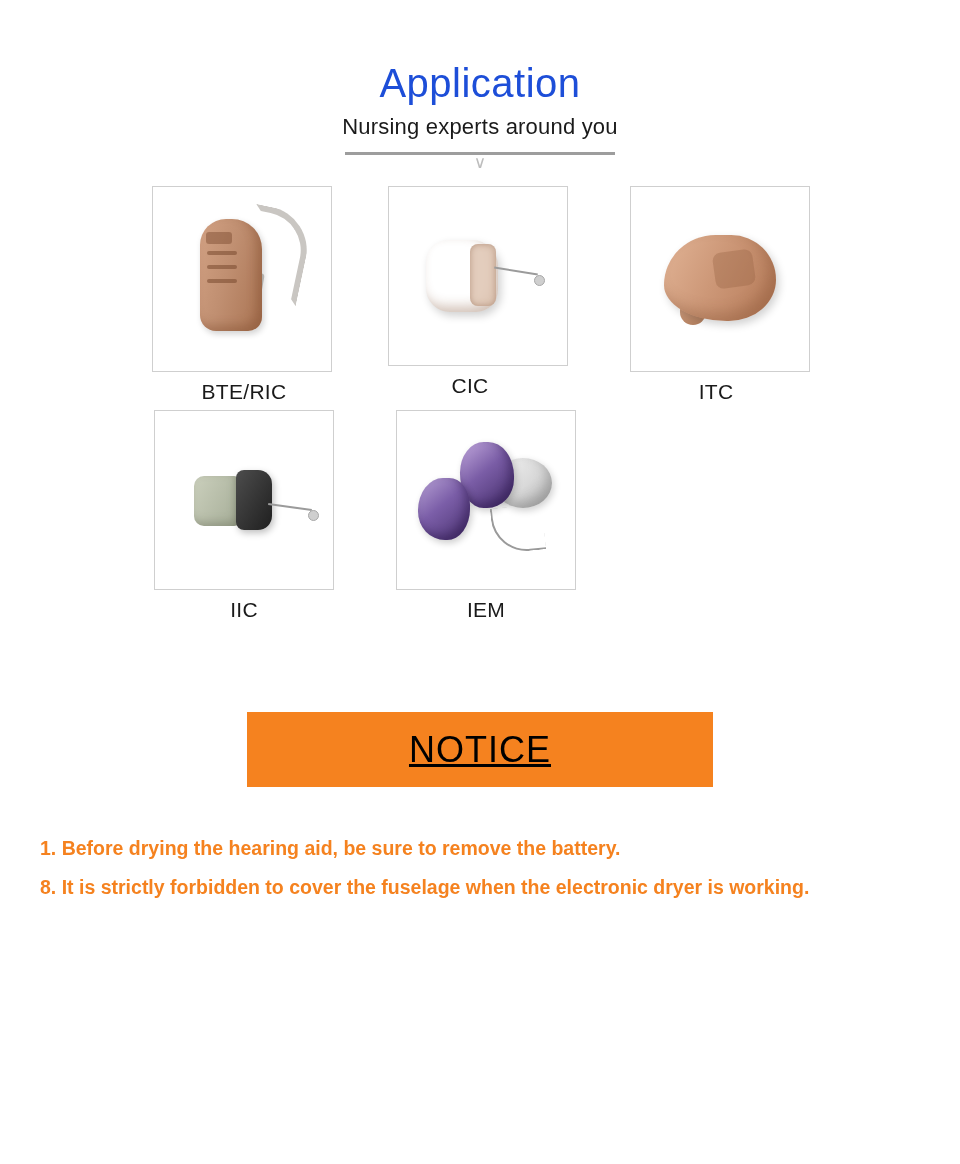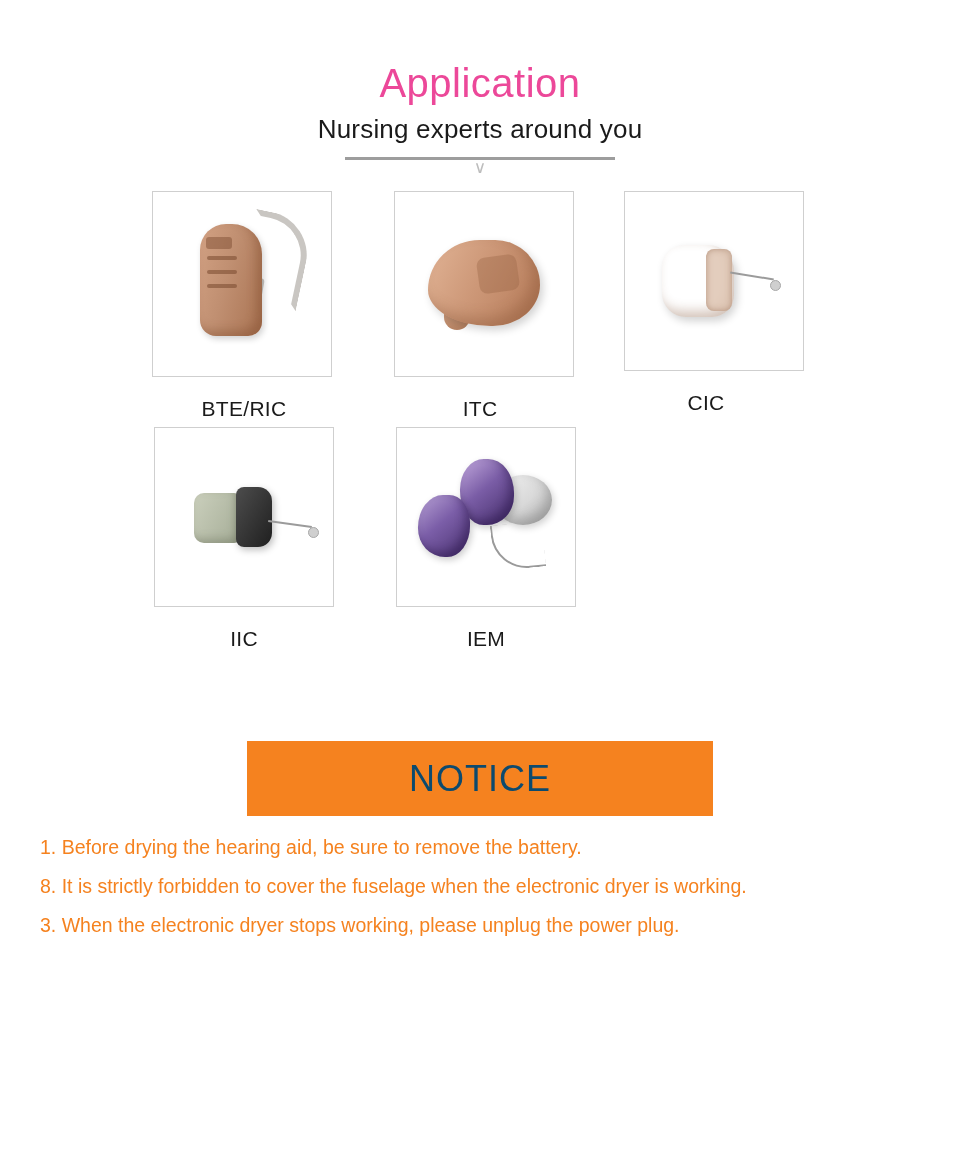--- a/index.html
+++ b/index.html
@@ -18,26 +18,26 @@
 
   
   .header {
     padding-top: 62px;
     text-align: center;
   }
   .title {
     font-size: 40px;
     font-weight: 400;
     line-height: 1.05;
-    color: #ec4899;
+    color: #1d4ed8;
     letter-spacing: 0.5px;
     text-align: center;
   }
   .subtitle {
-    font-size: 26px;
+    font-size: 22px;
     font-weight: 400;
     color: #1a1a1a;
     margin-top: 10px;
     letter-spacing: 0.2px;
   }
   .rule {
     width: 270px;
     height: 3px;
     background: #9d9d9d;
     margin: 12px auto 0 auto;
@@ -60,21 +60,20 @@
     margin: 18px auto 0 auto;
     display: grid;
     grid-template-columns: repeat(3, 1fr);
     row-gap: 6px;
     column-gap: 28px;
   }
   .cell {
     display: flex;
     flex-direction: column;
     align-items: center;
-    gap: 12px;
   }
   .frame {
     width: 180px;
     height: 186px;
     border: 1px solid #cfcfcf;
     background: #fff;
     display: flex;
     align-items: center;
     justify-content: center;
     box-sizing: border-box;
@@ -99,32 +98,34 @@
   
   .notice-wrap {
     margin-top: 90px;
     display: flex;
     justify-content: center;
   }
   .notice {
     width: 466px;
     height: 75px;
     background: #f5821f;
-    color: #0c4a6e;
+    color: #000000;
     font-size: 36px;
     display: flex;
     align-items: center;
     justify-content: center;
     letter-spacing: 1px;
+    text-decoration: underline;
   }
 
   
   .notes {
-    margin: 12px 0 0 40px;
+    margin: 42px 0 0 40px;
     width: 890px;
+    font-weight: bold;
   }
   .note {
     color: #f5821f;
     font-size: 19.5px;
     line-height: 39px;
     white-space: nowrap;
   }
 
   
   .art { position: relative; width: 160px; height: 160px; }
@@ -327,43 +328,43 @@
         <div class="bte-slot"></div>
         <div class="bte-line bte-l1"></div>
         <div class="bte-line bte-l2"></div>
         <div class="bte-line bte-l3"></div>
       </div>
     </div>
     <div class="caption">BTE/RIC</div>
   </div>
 
 
-  <div class="cell cell-itc">
-    <div class="frame">
-      <div class="art">
-        <div class="itc-tail"></div>
-        <div class="itc-body"></div>
-        <div class="itc-plate"></div>
-      </div>
-    </div>
-    <div class="caption">ITC</div>
-  </div>
-
   <div class="cell row2 cell-cic">
     <div class="frame">
       <div class="art">
         <div class="cic-body"></div>
         <div class="cic-face"></div>
         <div class="cic-wire"></div>
         <div class="cic-knob"></div>
       </div>
     </div>
     <div class="caption">CIC</div>
   </div>
 
+  <div class="cell cell-itc">
+    <div class="frame">
+      <div class="art">
+        <div class="itc-tail"></div>
+        <div class="itc-body"></div>
+        <div class="itc-plate"></div>
+      </div>
+    </div>
+    <div class="caption">ITC</div>
+  </div>
+
   <div class="cell row2 cell-iic">
     <div class="frame">
       <div class="art">
         <div class="iic-clear"></div>
         <div class="iic-dark"></div>
         <div class="iic-wire"></div>
         <div class="iic-knob"></div>
       </div>
     </div>
     <div class="caption">IIC</div>
@@ -383,14 +384,13 @@
 
 </div>
 
 <div class="notice-wrap">
   <div class="notice">NOTICE</div>
 </div>
 
 <div class="notes">
   <div class="note">1. Before drying the hearing aid, be sure to remove the battery.</div>
   <div class="note">8. It is strictly forbidden to cover the fuselage when the electronic dryer is working.</div>
-  <div class="note">3. When the electronic dryer stops working, please unplug the power plug.</div>
 </div>
 
 </body></html>

